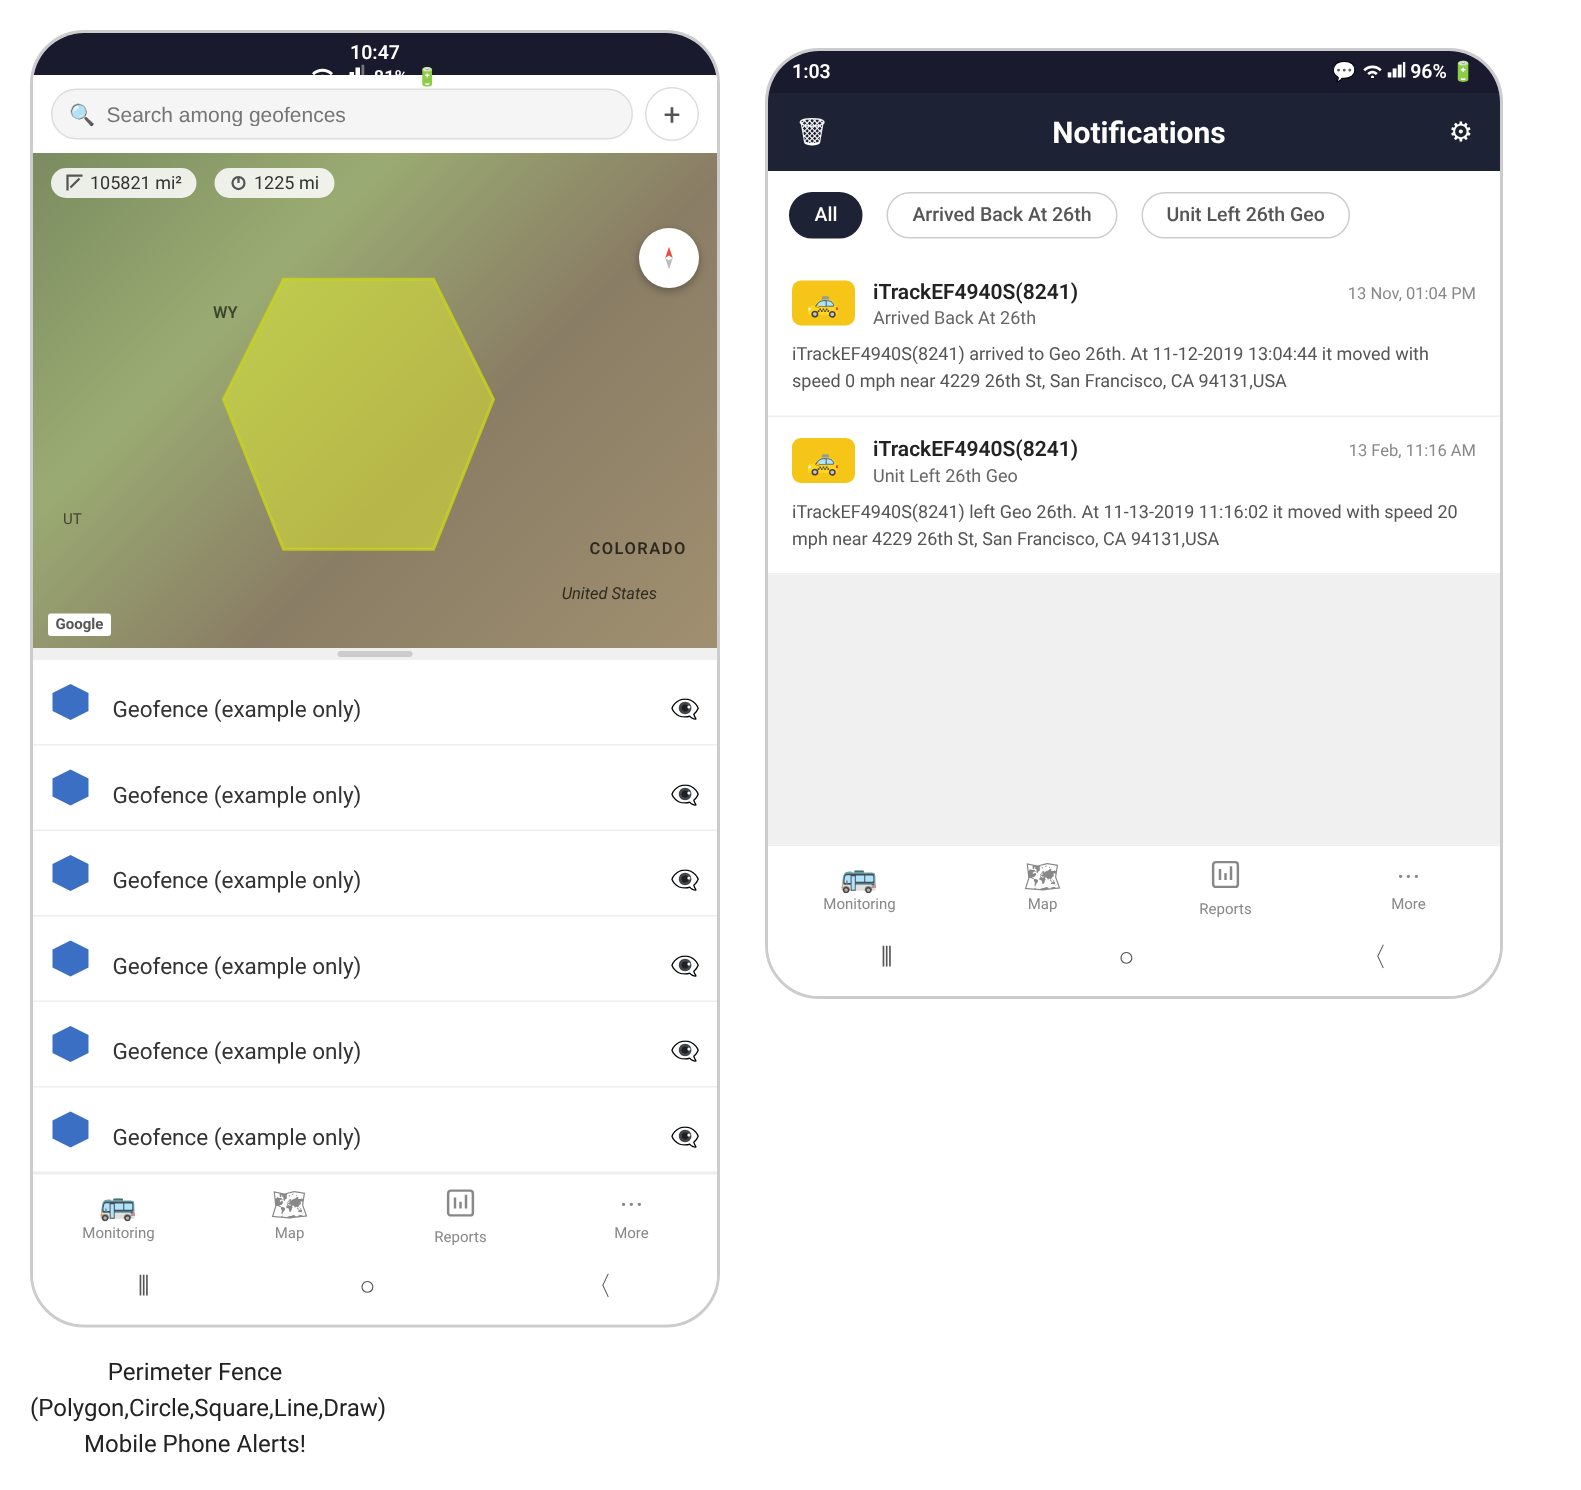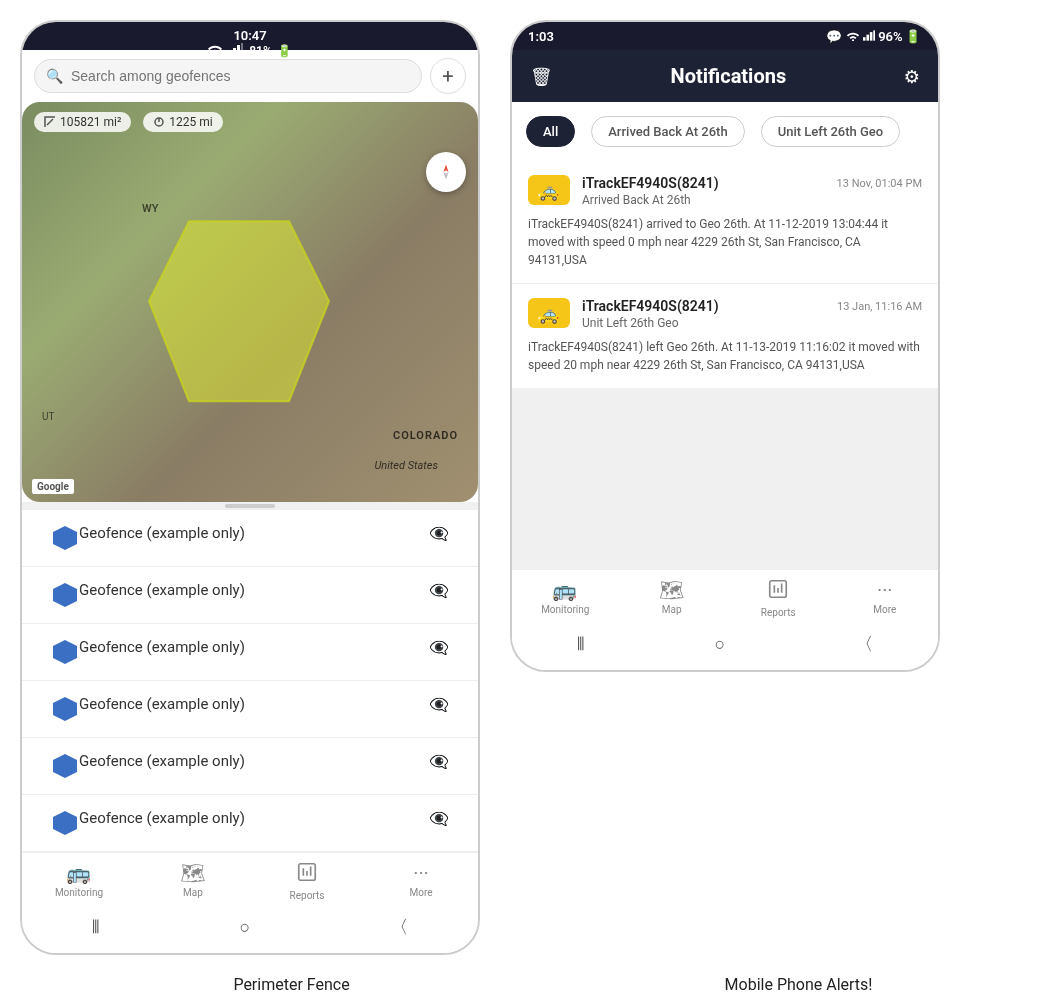--- a/index.html
+++ b/index.html
@@ -98,25 +98,24 @@
       justify-content: center;
       font-size: 20px;
       color: #555;
       cursor: pointer;
       flex-shrink: 0;
     }
 
     
     .map-area {
       width: 100%;
-      height: 400px;
+      height: 330px;
       background: #8b9d6a;
       position: relative;
       overflow: hidden;
-      border-radius: 18px;
     }
 
     .map-bg {
       width: 100%;
       height: 100%;
       background: linear-gradient(135deg, #7a8c60 0%, #9aab72 30%, #8a7d65 60%, #a09070 100%);
     }
 
     .map-stats {
       position: absolute;
@@ -223,23 +222,24 @@
       border-radius: 2px;
     }
 
     
     .geofence-list {
       background: #fff;
     }
 
     .geofence-item {
       display: flex;
-      align-items: flex-start;
-      padding: 14px 29px;
+      align-items: flex-end;
+      padding: 14px 11px;
       border-bottom: 1px solid #eee;
+      gap: 14px;
     }
 
     .geo-icon {
       width: 28px;
       height: 28px;
       flex-shrink: 0;
     }
 
     .geo-label {
       flex: 1;
@@ -286,26 +286,27 @@
     }
 
     .sys-btn {
       font-size: 18px;
       color: #555;
       cursor: pointer;
     }
 
     
     .phone-right {
-      width: 430px;
+      width: 492px;
       background: #fff;
       border-radius: 36px;
       overflow: hidden;
       border: 2px solid #ccc;
       flex-shrink: 0;
+      margin-top: 12px;
     }
 
     .status-bar-dark {
       background: #1a1a2e;
       color: #fff;
       font-size: 13px;
       font-weight: 600;
       display: flex;
       justify-content: space-between;
       align-items: center;
@@ -423,21 +424,21 @@
     }
 
     .notif-grey-area {
       background: #f0f0f0;
       height: 180px;
     }
 
     
     .captions {
       display: flex;
-      flex-direction: row;
+      flex-direction: column;
       justify-content: space-around;
       width: 100%;
       margin-top: 18px;
     }
 
     .caption-text {
       text-align: center;
       font-size: 16px;
       color: #222;
       max-width: 220px;
@@ -661,21 +662,21 @@
         </div>
         <div class="notif-body">iTrackEF4940S(8241) arrived to Geo 26th.   At 11-12-2019 13:04:44 it moved with speed 0 mph near 4229 26th St, San Francisco, CA 94131,USA</div>
       </div>
 
       <div class="notif-card">
         <div class="notif-card-header">
           <div class="car-avatar">🚕</div>
           <div class="notif-card-info">
             <div class="notif-card-title-row">
               <span class="notif-device-name">iTrackEF4940S(8241)</span>
-              <span class="notif-time">13 Jan, 11:16 AM</span>
+              <span class="notif-time">13 Feb, 11:16 AM</span>
             </div>
             <div class="notif-subtitle">Unit Left 26th Geo</div>
           </div>
         </div>
         <div class="notif-body">iTrackEF4940S(8241) left Geo 26th.   At 11-13-2019 11:16:02 it moved with speed 20 mph near 4229 26th St, San Francisco, CA 94131,USA</div>
       </div>
     </div>
 
     <div class="notif-grey-area"></div>
 

